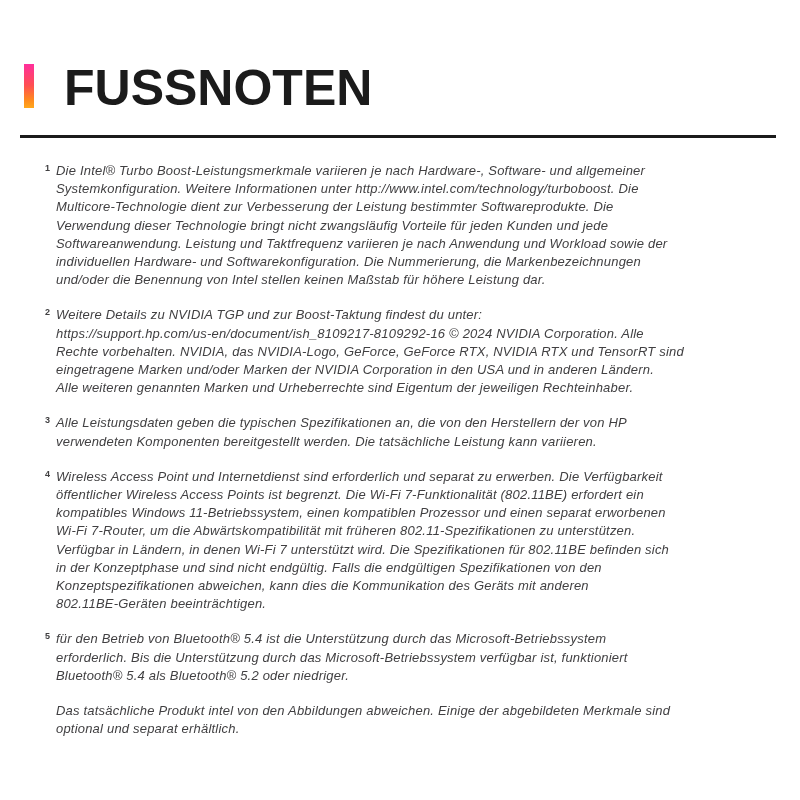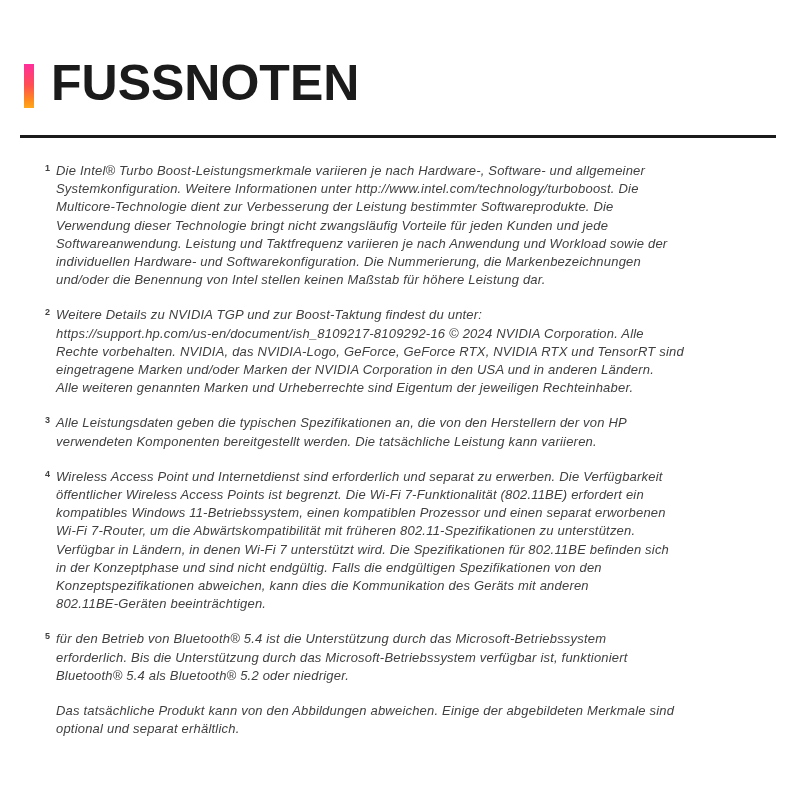--- a/index.html
+++ b/index.html
@@ -13,22 +13,22 @@
     font-family: "Liberation Sans", sans-serif;
   }
   .page {
     position: relative;
     width: 800px;
     height: 800px;
     background: #ffffff;
   }
   .header {
     display: flex;
-    align-items: flex-start;
-    gap: 17px;
+    align-items: flex-end;
+    gap: 30px;
     margin: 64px 24px 0 24px;
     height: 44px;
   }
   .accent {
     flex: 0 0 10px;
     width: 10px;
     height: 44px;
     background: linear-gradient(180deg, #ff2f9c 0%, #ff4e53 48%, #ff8a1e 82%, #ffa81c 100%);
   }
   .title {
@@ -124,18 +124,18 @@
 
     <div class="fn">
       <span class="fn-marker">5</span>
       <p class="fn-text">für den Betrieb von Bluetooth® 5.4 ist die Unterstützung durch das Microsoft-Betriebssystem
 erforderlich. Bis die Unterstützung durch das Microsoft-Betriebssystem verfügbar ist, funktioniert
 Bluetooth® 5.4 als Bluetooth® 5.2 oder niedriger.</p>
     </div>
 
     <div class="fn closing">
       <span class="fn-marker"></span>
-      <p class="fn-text">Das tatsächliche Produkt kann von den Abbildungen abweichen. Einige der abgebildeten Merkmale sind
+      <p class="fn-text">Das tatsächliche Produkt intel von den Abbildungen abweichen. Einige der abgebildeten Merkmale sind
 optional und separat erhältlich.</p>
     </div>
 
   </div>
 </div>
 
 </body></html>

